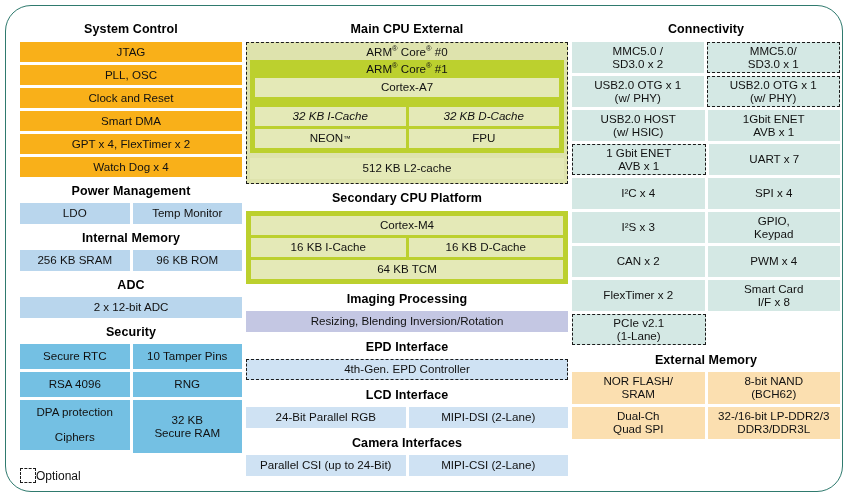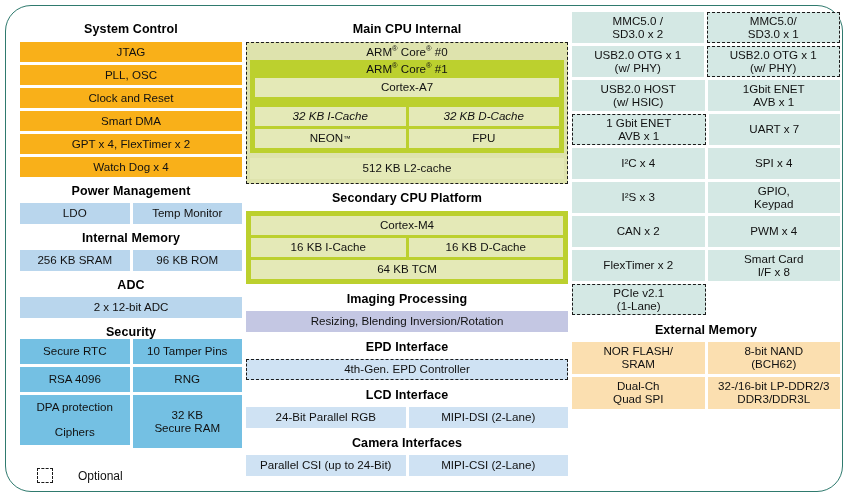--- a/index.html
+++ b/index.html
@@ -41,21 +41,21 @@
   .lav{background:#c4c7e3;}
   .blue-dash{background:#cfe2f3;}
   .teal{background:#d4e8e4;}
   .peach{background:#fbdfb0;}
 
   .dashed{border:1.6px dashed #1a1a1a;}
 
   sup{font-size:7.5px;vertical-align:super;line-height:0;}
 
   
-  #legend{position:absolute;left:31px;top:462px;display:flex;align-items:center;gap:25px;}
+  #legend{position:absolute;left:14px;top:462px;display:flex;align-items:center;gap:0;}
   #legend .sw{width:16px;height:15px;border:1.5px dashed #1a1a1a;box-sizing:border-box;background:#fff;}
   #legend .lb{font-size:12px;color:#111;}
 </style>
 </head>
 <body>
 
 <div id="chip">
 
   <div class="col" id="col-left">
 
@@ -80,39 +80,39 @@
       <div class="cell blue-lt" style="flex:1;height:21px;">256 KB SRAM</div>
       <div class="cell blue-lt" style="flex:1;height:21px;">96 KB ROM</div>
     </div>
 
     <div class="sec-title" style="margin-top:7px;">ADC</div>
     <div style="margin-top:5px;">
       <div class="cell blue-lt" style="height:21px;">2 x 12-bit ADC</div>
     </div>
 
     <div class="sec-title" style="margin-top:7px;">Security</div>
-    <div class="row" style="align-items:flex-start;">
+    <div class="row" style="margin-top:5px;align-items:flex-start;">
       <div style="flex:1;">
         <div class="cell blue-md" style="height:25px;margin-bottom:3px;">Secure RTC</div>
         <div class="cell blue-md" style="height:25px;margin-bottom:3px;">RSA 4096</div>
         <div class="cell blue-md" style="height:25px;">DPA protection</div>
         <div class="cell blue-md" style="height:25px;margin-bottom:3px;">Ciphers</div>
       </div>
       <div style="flex:1;">
         <div class="cell blue-md" style="height:25px;margin-bottom:3px;">10 Tamper Pins</div>
         <div class="cell blue-md" style="height:25px;margin-bottom:3px;">RNG</div>
         <div class="cell blue-md" style="height:53px;">32 KB
 Secure RAM</div>
       </div>
     </div>
   </div>
 
   <div class="col" id="col-mid">
 
-    <div class="sec-title" style="margin-top:16px;">Main CPU Internal</div>
+    <div class="sec-title" style="margin-top:16px;">Main CPU External</div>
 
     <div class="dashed olive-dash" style="margin-top:6px;padding:2px 3px 4px 3px;box-sizing:border-box;">
       <div style="font-size:11.6px;line-height:13px;text-align:center;">ARM<sup>®</sup> Core<sup>®</sup> #0</div>
       <div class="olive" style="margin-top:2px;padding:0 5px 5px 5px;box-sizing:border-box;">
         <div style="font-size:11.6px;line-height:15px;text-align:center;padding-top:1px;">ARM<sup>®</sup> Core<sup>®</sup> #1</div>
         <div class="cell olive-pale" style="height:19px;margin-top:2px;">Cortex-A7</div>
         <div class="row" style="margin-top:10px;font-style:italic;">
           <div class="cell olive-pale" style="flex:1;height:19px;">32 KB I-Cache</div>
           <div class="cell olive-pale" style="flex:1;height:19px;">32 KB D-Cache</div>
         </div>
@@ -152,20 +152,21 @@
 
     <div class="sec-title" style="margin-top:8px;">Camera Interfaces</div>
     <div class="row" style="margin-top:5px;">
       <div class="cell blue-dash" style="flex:1;height:21px;">Parallel CSI (up to 24-Bit)</div>
       <div class="cell blue-dash" style="flex:1;height:21px;">MIPI-CSI (2-Lane)</div>
     </div>
   </div>
 
   <div class="col" id="col-right">
 
+    <div class="sec-title" style="margin-top:16px;">Connectivity</div>
 
     <div id="conn-rows" style="margin-top:6px;">
         <div class="row" style="margin-bottom: 3px;">
           <div class="cell teal" style="flex: 1 1 0%; height: 31px;">MMC5.0 /
 SD3.0 x 2</div>
           <div class="cell teal dashed" style="flex: 1 1 0%; height: 31px;">MMC5.0/
 SD3.0 x 1</div>
         </div>
         <div class="row" style="margin-bottom: 3px;">
           <div class="cell teal" style="flex: 1 1 0%; height: 31px;">USB2.0 OTG x 1

